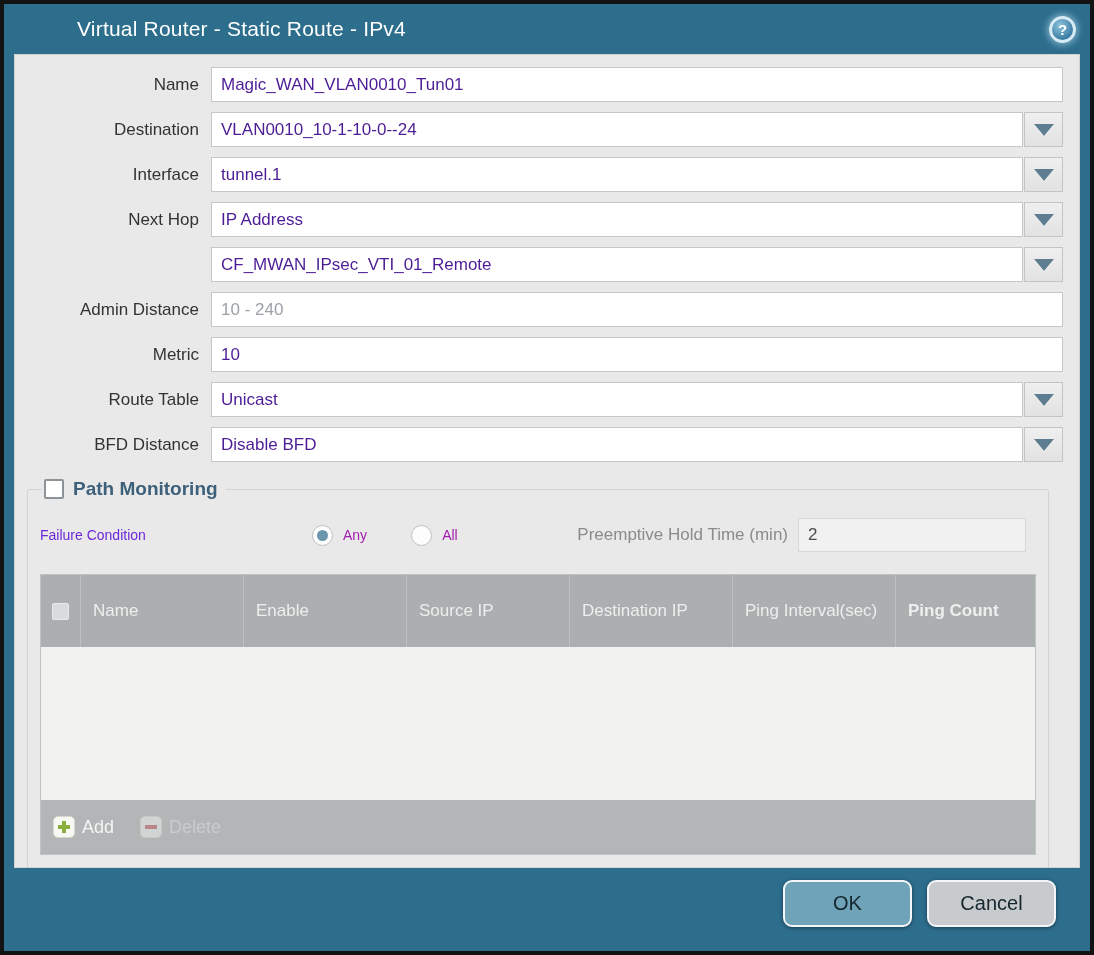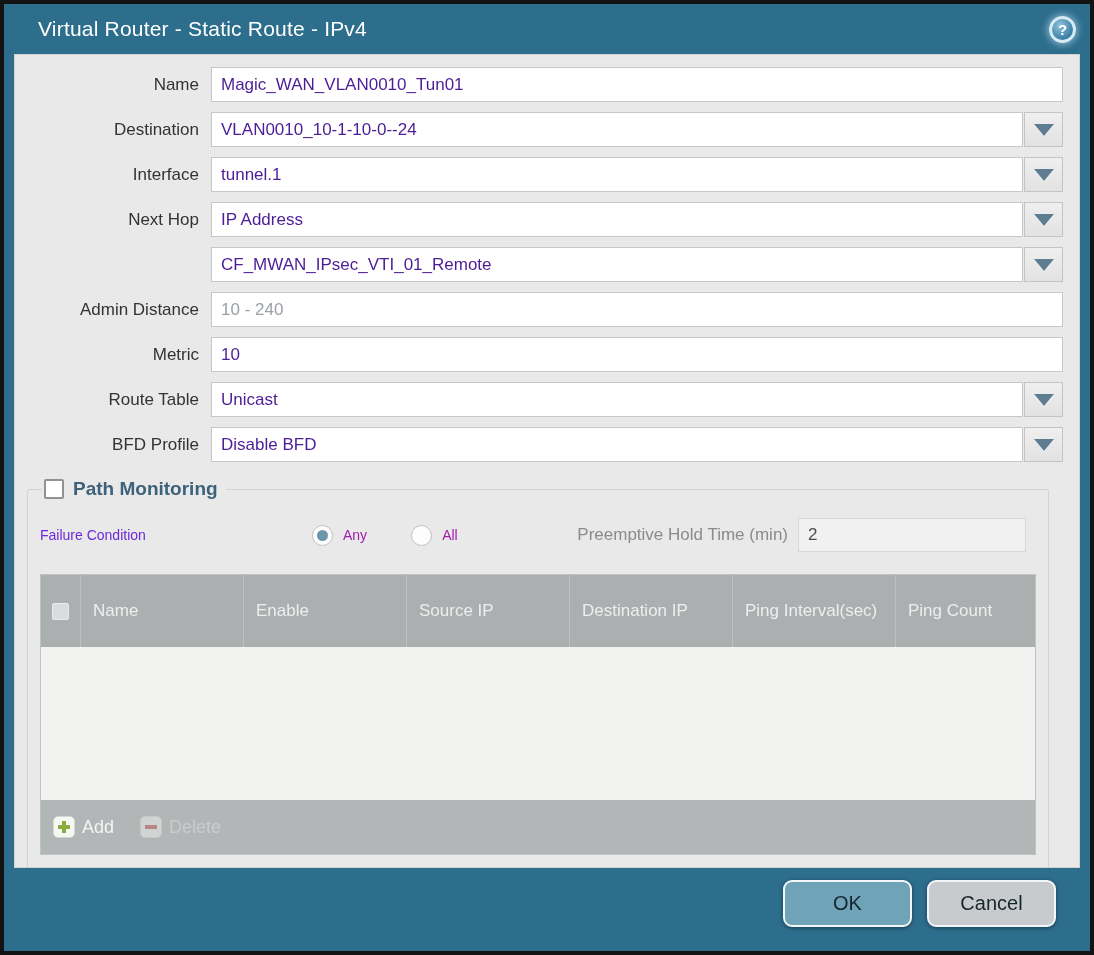--- a/index.html
+++ b/index.html
@@ -13,20 +13,21 @@
     display: flex; flex-direction: column;
     position: relative;
   }
 
   
   .titlebar {
     height: 50px; flex: 0 0 50px;
     display: flex; align-items: center;
     padding: 0 14px 0 34px;
     color: #ffffff;
+    margin-left: 39px;
   }
   .titlebar .title { font-size: 21px; letter-spacing: .2px; }
   .help-btn {
     margin-left: auto;
     width: 27px; height: 27px; border-radius: 50%;
     background: radial-gradient(circle at 38% 32%, #8ec4df, #3c7da3 70%);
     border: 3px solid #d7ebf5;
     box-shadow: 0 0 6px 2px rgba(190,225,245,.55);
     color: #fff; font-weight: bold; font-size: 15px;
     display: flex; align-items: center; justify-content: center;
@@ -114,21 +115,21 @@
   }
 
   
   .pm-table { border: 1px solid #bfc3c3; }
   .tbl-header { display: flex; height: 72px; background: #abafaf; }
   .th {
     display: flex; align-items: center;
     padding: 0 12px; font-size: 17px; color: #edefef;
     border-right: 1px solid #bdc1c1;
   }
-  .th:last-child { border-right: none; }
+  .th:last-child { border-right: none; font-weight: bold; }
   .th-cb { flex: 0 0 40px; justify-content: center; padding: 0; }
   .th-cb .cb {
     width: 17px; height: 17px; background: #d9dcdc;
     border: 1px solid #e9ebeb; border-radius: 2px;
   }
   .th-name, .th-enable, .th-src, .th-dst, .th-ping { flex: 0 0 163px; }
   .th-count { flex: 1 1 auto; }
   .tbl-body { height: 153px; background: #f2f3f1; }
   .tbl-footer {
     height: 54px; background: #b2b6b6;
@@ -239,21 +240,21 @@
       <span class="lbl">Route Table</span>
       <div class="field">
         <input type="text" value="Unicast" style="">
         <span class="dd-btn">
             <span class="dd-arrow"></span>
           </span>
       </div>
     </div>
 
     <div class="form-row">
-      <span class="lbl">BFD Profile</span>
+      <span class="lbl">BFD Distance</span>
       <div class="field">
         <input type="text" value="Disable BFD" style="">
         <span class="dd-btn">
             <span class="dd-arrow"></span>
           </span>
       </div>
     </div>
 
     <fieldset class="pm">
       <legend>

